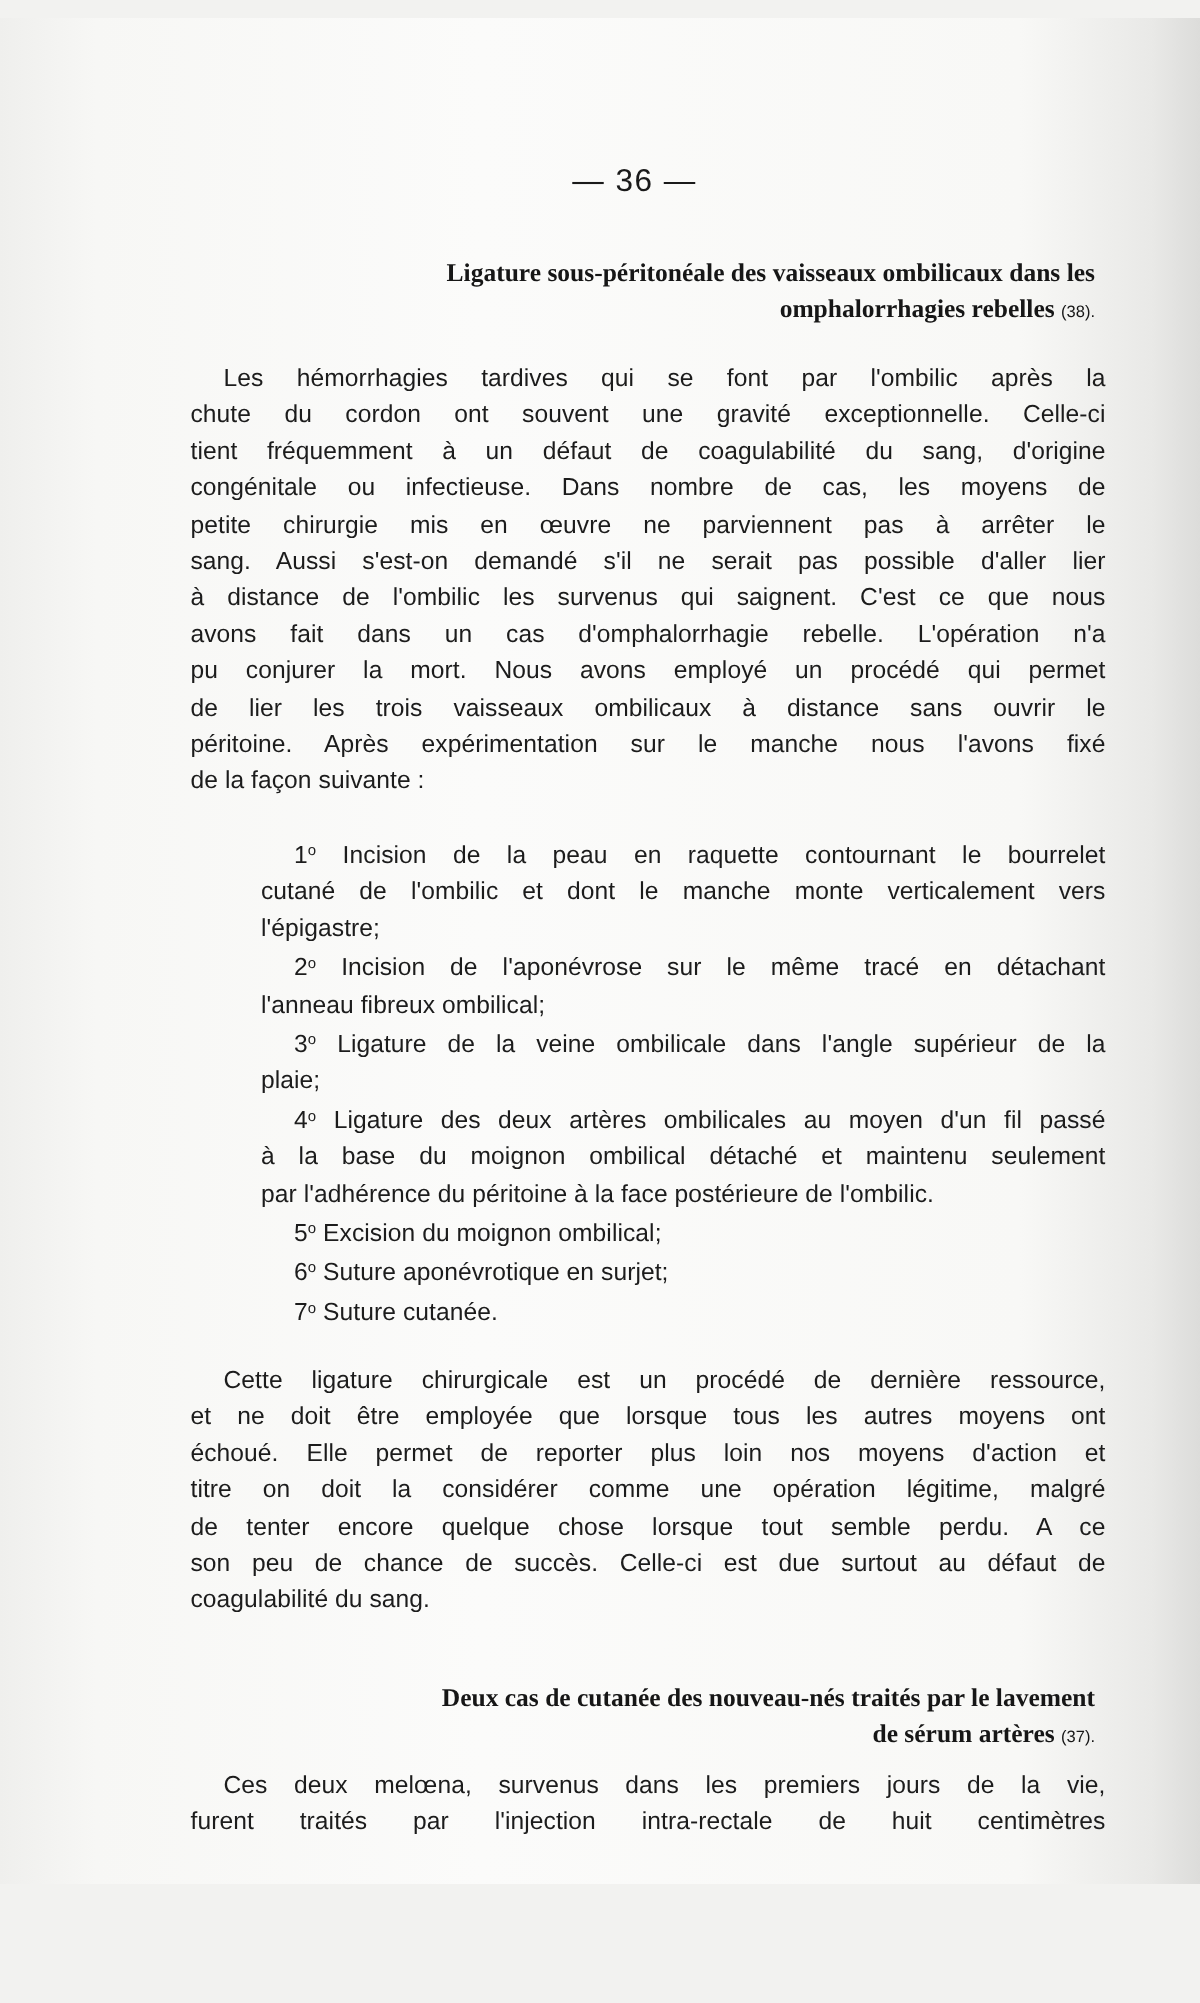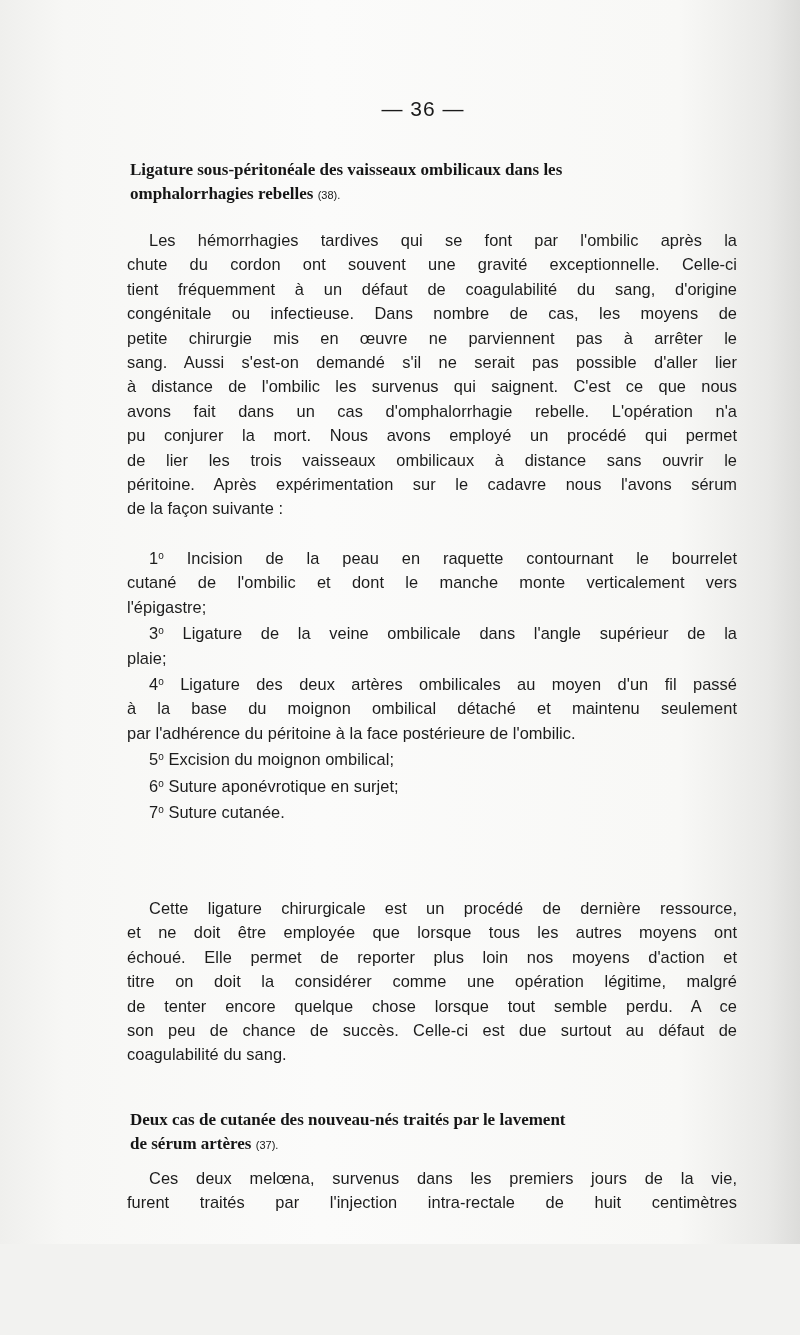--- a/index.html
+++ b/index.html
@@ -10,40 +10,40 @@
     width: 800px;
     height: 1335px;
     position: relative;
     overflow: hidden;
     background: #f2f2f0;
     font-family: "Liberation Serif", "DejaVu Serif", serif;
     color: #1c1c1c;
   }
   .page {
     position: absolute;
-    left: 0; top: 0;
+    left: 0; top: 12px;
     width: 800px; height: 1244px;
     background: linear-gradient(to right, #efefed 0%, #f7f7f5 8%, #fbfbfa 40%, #f8f8f6 85%, #e9e9e7 96%, #dcdcda 100%);
   }
   .page-number {
     position: absolute;
     top: 97px;
     left: 0;
     width: 846px;
     text-align: center;
     font-family: "Liberation Sans", "DejaVu Sans", sans-serif;
     font-size: 21px;
     letter-spacing: 1px;
     color: #1a1a1a;
   }
   .heading {
     position: absolute;
     left: 130px;
     width: 600px;
-    text-align: left;
+    text-align: right;
     font-family: "Liberation Serif", "DejaVu Serif", serif;
     font-weight: bold;
     font-size: 17px;
     line-height: 24px;
     color: #161616;
   }
   .heading .ref {
     font-weight: normal;
     font-family: "Liberation Sans", "DejaVu Sans", sans-serif;
     font-size: 11px;
@@ -72,21 +72,21 @@
   }
   .indent { padding-left: 22px; }
   .list-item .num sup {
     font-size: 10px;
     vertical-align: 5px;
   }
   #para-1 { top: 228px; }
   #list-1 { top: 544px; }
   #para-2 { top: 896px; }
   #para-3 { top: 1166px; }
-  .item-line { display:block; white-space: nowrap; }
+  .item-line { display:block; white-space: nowrap; margin-left: 47px; }
   .item-line.just { text-align-last: justify; }
   .item-line.first { padding-left: 22px; }
 </style>
 </head>
 <body>
 
 <div class="page">
 
   <div class="page-number">— 36 —</div>
 
@@ -99,32 +99,36 @@
     <span class="line indent">Les hémorrhagies tardives qui se font par l'ombilic après la</span>
     <span class="line">chute du cordon ont souvent une gravité exceptionnelle. Celle-ci</span>
     <span class="line">tient fréquemment à un défaut de coagulabilité du sang, d'origine</span>
     <span class="line">congénitale ou infectieuse. Dans nombre de cas, les moyens de</span>
     <span class="line">petite chirurgie mis en œuvre ne parviennent pas à arrêter le</span>
     <span class="line">sang. Aussi s'est-on demandé s'il ne serait pas possible d'aller lier</span>
     <span class="line">à distance de l'ombilic les survenus qui saignent. C'est ce que nous</span>
     <span class="line">avons fait dans un cas d'omphalorrhagie rebelle. L'opération n'a</span>
     <span class="line">pu conjurer la mort. Nous avons employé un procédé qui permet</span>
     <span class="line">de lier les trois vaisseaux ombilicaux à distance sans ouvrir le</span>
-    <span class="line">péritoine. Après expérimentation sur le cadavre nous l'avons sérum</span>
+    <span class="line">péritoine. Après expérimentation sur le manche nous l'avons fixé</span>
     <span class="line last">de la façon suivante :</span>
   </div>
 
   <div class="text-block" id="list-1">
 
     <div class="list-item">
       <span class="item-line first just"><span class="num"><span>1</span><sup>o</sup></span> <span>Incision de la peau en raquette contournant le bourrelet</span></span>
       <span class="item-line just">cutané de l'ombilic et dont le manche monte verticalement vers</span>
       <span class="item-line">l'épigastre;</span>
     </div>
 
+    <div class="list-item">
+      <span class="item-line first just"><span class="num"><span>2</span><sup>o</sup></span> <span>Incision de l'aponévrose sur le même tracé en détachant</span></span>
+      <span class="item-line">l'anneau fibreux ombilical;</span>
+    </div>
 
     <div class="list-item">
       <span class="item-line first just"><span class="num"><span>3</span><sup>o</sup></span> <span>Ligature de la veine ombilicale dans l'angle supérieur de la</span></span>
       <span class="item-line">plaie;</span>
     </div>
 
     <div class="list-item">
       <span class="item-line first just"><span class="num"><span>4</span><sup>o</sup></span> <span>Ligature des deux artères ombilicales au moyen d'un fil passé</span></span>
       <span class="item-line just">à la base du moignon ombilical détaché et maintenu seulement</span>
       <span class="item-line">par l'adhérence du péritoine à la face postérieure de l'ombilic.</span>

